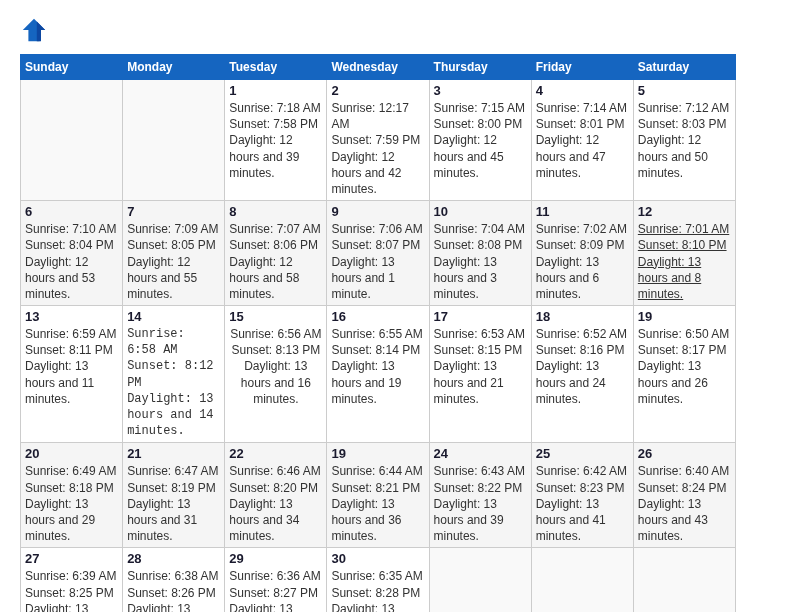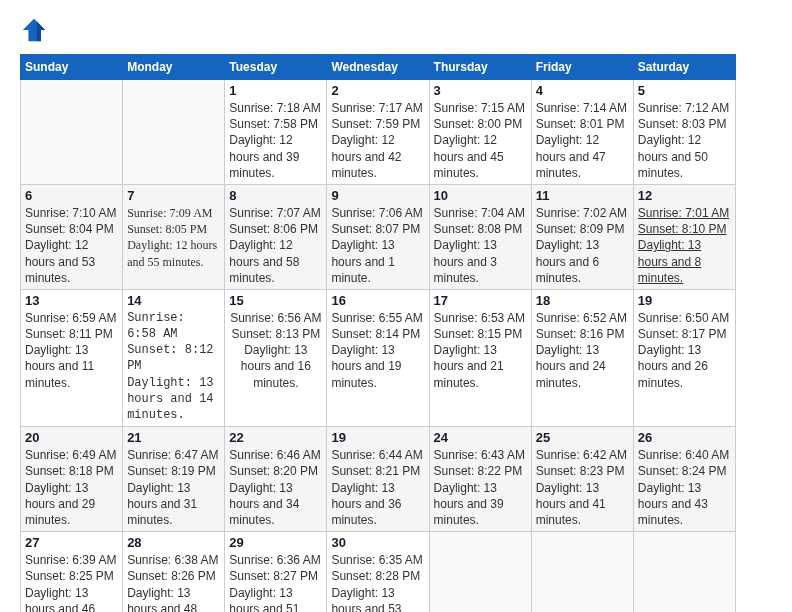--- a/index.html
+++ b/index.html
@@ -140,21 +140,21 @@
           <td class="empty-cell"></td>
           <td class="empty-cell"></td>
           <td>
             <span class="day-number">1</span>
             <div class="day-info" style="white-space: pre-line;">Sunrise: 7:18 AM
 Sunset: 7:58 PM
 Daylight: 12 hours and 39 minutes.</div>
           </td>
           <td>
             <span class="day-number">2</span>
-            <div class="day-info" style="white-space: pre-line;">Sunrise: 7:17 AM
+            <div class="day-info" style="white-space: pre-line;">Sunrise: 12:17 AM
 Sunset: 7:59 PM
 Daylight: 12 hours and 42 minutes.</div>
           </td>
           <td>
             <span class="day-number">3</span>
             <div class="day-info" style="white-space: pre-line;">Sunrise: 7:15 AM
 Sunset: 8:00 PM
 Daylight: 12 hours and 45 minutes.</div>
           </td>
           <td>
@@ -172,21 +172,21 @@
         </tr>
         <tr class="row-shaded">
           <td>
             <span class="day-number">6</span>
             <div class="day-info" style="white-space: pre-line;">Sunrise: 7:10 AM
 Sunset: 8:04 PM
 Daylight: 12 hours and 53 minutes.</div>
           </td>
           <td>
             <span class="day-number">7</span>
-            <div class="day-info" style="white-space: pre-line; font-family: Liberation Serif, serif;">Sunrise: 7:09 AM
+            <div class="day-info" style="white-space: pre-line;">Sunrise: 7:09 AM
 Sunset: 8:05 PM
 Daylight: 12 hours and 55 minutes.</div>
           </td>
           <td>
             <span class="day-number">8</span>
             <div class="day-info" style="white-space: pre-line;">Sunrise: 7:07 AM
 Sunset: 8:06 PM
 Daylight: 12 hours and 58 minutes.</div>
           </td>
           <td>

